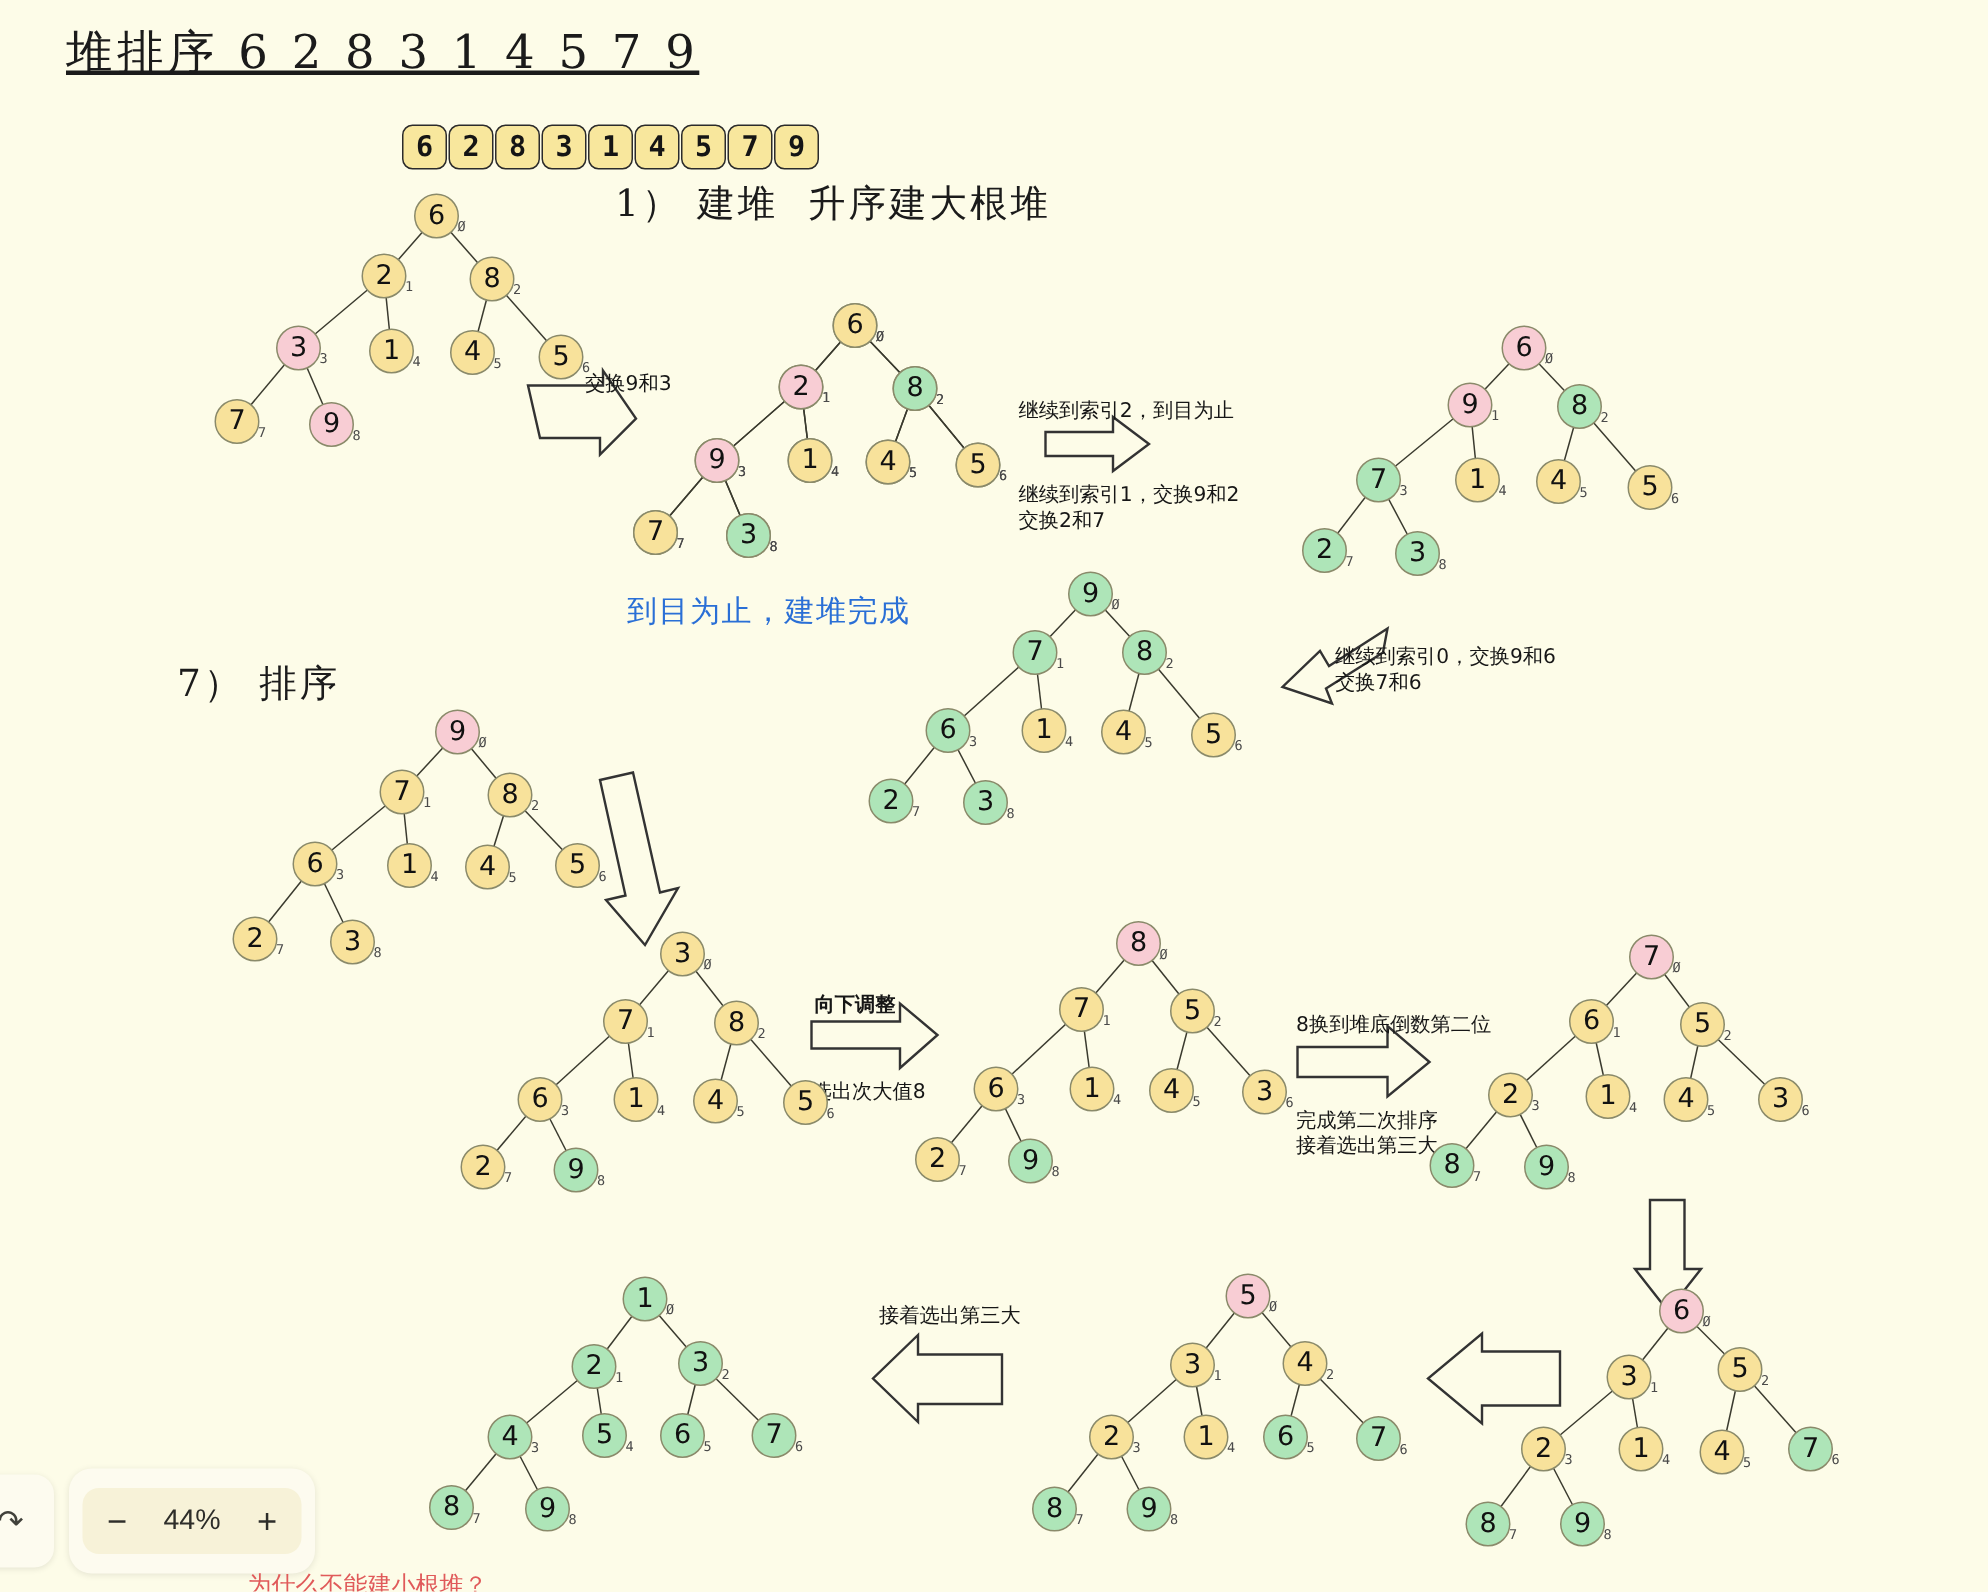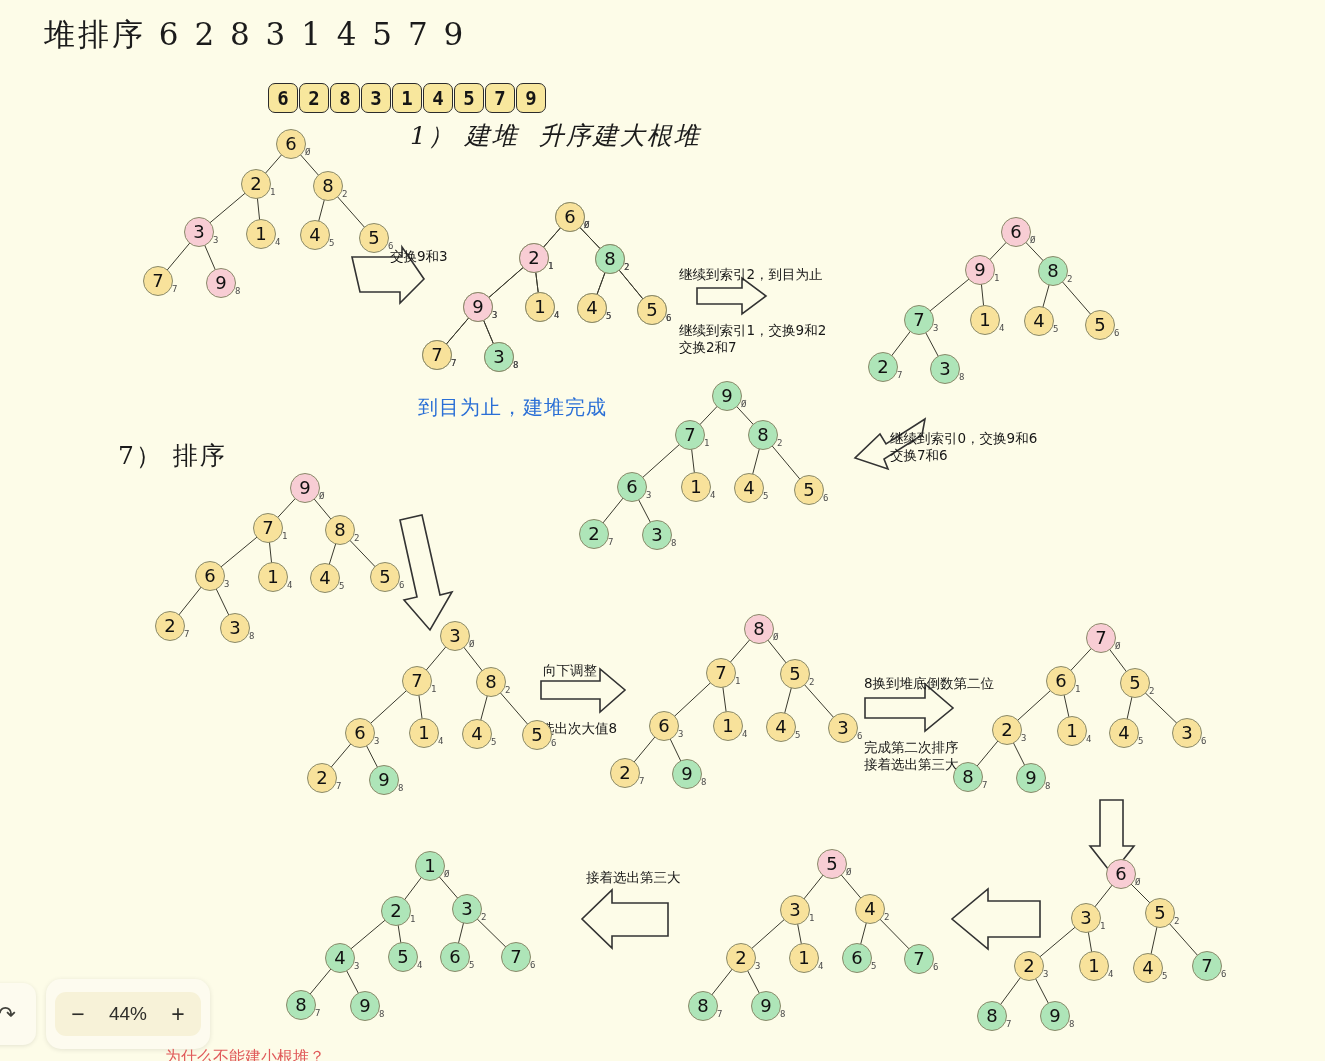--- a/index.html
+++ b/index.html
@@ -10,21 +10,21 @@
     overflow:hidden;
     position:relative;
   }
   #canvas{position:absolute;inset:0;}
   svg.edges{position:absolute;left:0;top:0;width:1325px;height:1061px;pointer-events:none;}
 
   
   .page-title{
     position:absolute;left:44px;top:14px;
     font-family:"DejaVu Serif","Liberation Serif",serif;
-    font-size:31px;color:#1b1b1b;letter-spacing:3px;white-space:nowrap;
+    font-size:31px;color:#1b1b1b;letter-spacing:3px;white-space:nowrap;text-decoration:underline;
   }
 
   
   .array-strip{position:absolute;display:flex;gap:1px;}
   .array-cell{
     width:30px;height:30px;border:1.6px solid #2b2b2b;border-radius:7px;
     background:#f8e79d;display:flex;align-items:center;justify-content:center;
     font-family:"DejaVu Sans Mono","Liberation Mono",monospace;
     font-size:19px;font-weight:700;color:#151515;box-sizing:border-box;
   }
@@ -209,33 +209,33 @@
       <div class="array-cell">2</div>
       <div class="array-cell">8</div>
       <div class="array-cell">3</div>
       <div class="array-cell">1</div>
       <div class="array-cell">4</div>
       <div class="array-cell">5</div>
       <div class="array-cell">7</div>
       <div class="array-cell">9</div>
     </div>
 
-  <div class="ann big" style="left:410px;top:120px;font-style:italic;">1） 建堆  升序建大根堆</div>
+  <div class="ann big" style="left:410px;top:120px;">1） 建堆  升序建大根堆</div>
 
   <div class="ann big" style="left:118px;top:440px;">7） 排序</div>
 
   <div class="ann" style="left:390px;top:248px;">交换9和3</div>
   <div class="ann" style="left:679px;top:266px;">继续到索引2，到目为止</div>
   <div class="ann" style="left:679px;top:322px;">继续到索引1，交换9和2
 交换2和7</div>
   <div class="ann" style="left:890px;top:430px;">继续到索引0，交换9和6
 交换7和6</div>
   <div class="ann blue" style="left:418px;top:395px;">到目为止，建堆完成</div>
 
-  <div class="ann" style="left:543px;top:662px;">向下调整</div>
+  <div class="ann" style="left:543px;top:662px;font-weight:bold;">向下调整</div>
   <div class="ann" style="left:541px;top:720px;">选出次大值8</div>
   <div class="ann" style="left:864px;top:675px;">8换到堆底倒数第二位</div>
   <div class="ann" style="left:864px;top:739px;">完成第二次排序
 接着选出第三大</div>
   <div class="ann" style="left:586px;top:869px;">接着选出第三大</div>
 
   <div class="zoom-bar">
     <div class="redo-box">
       <span>↷</span>
     </div>

